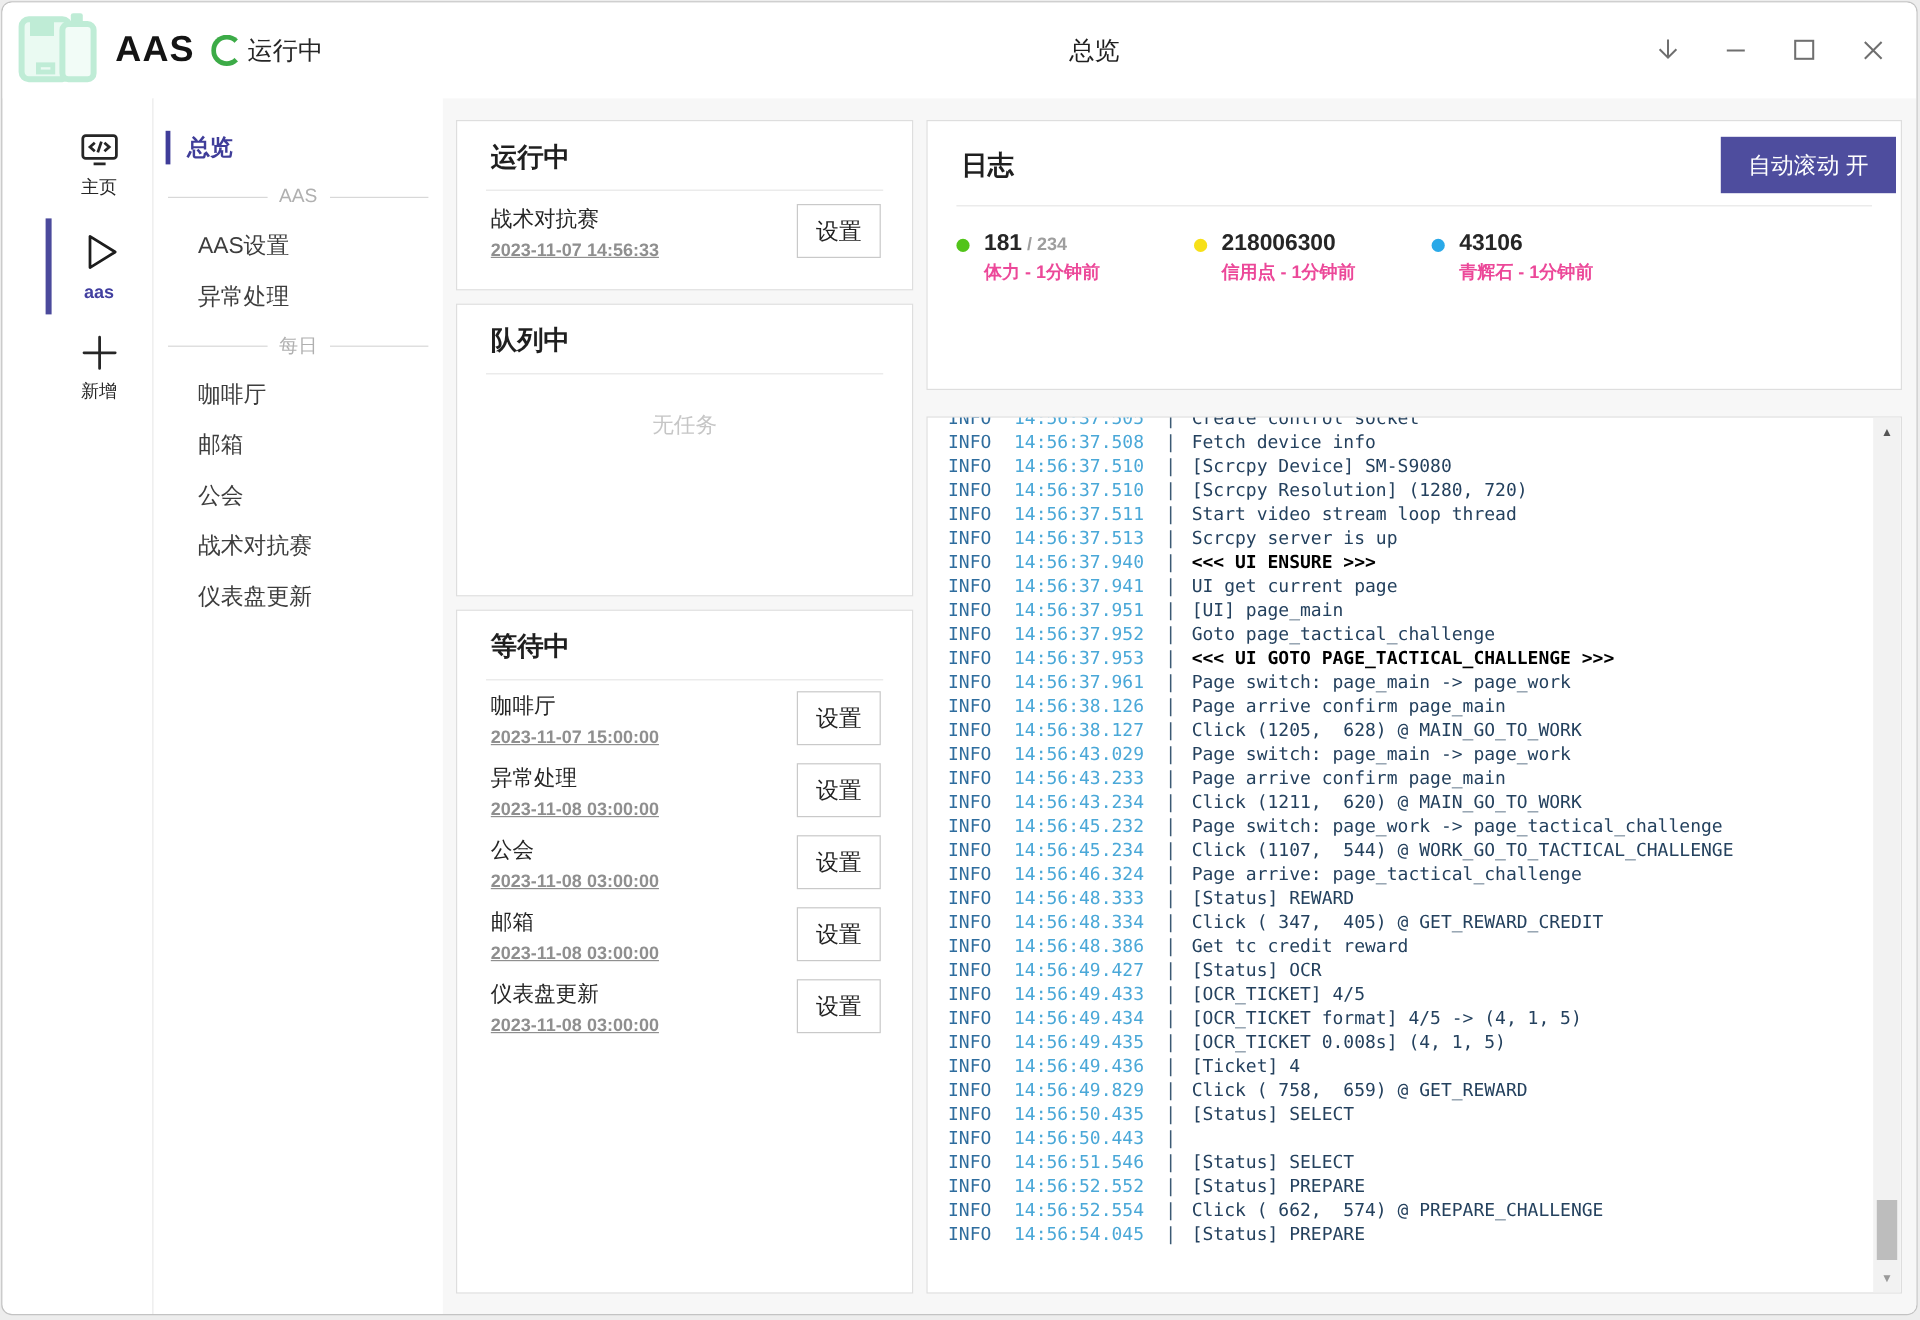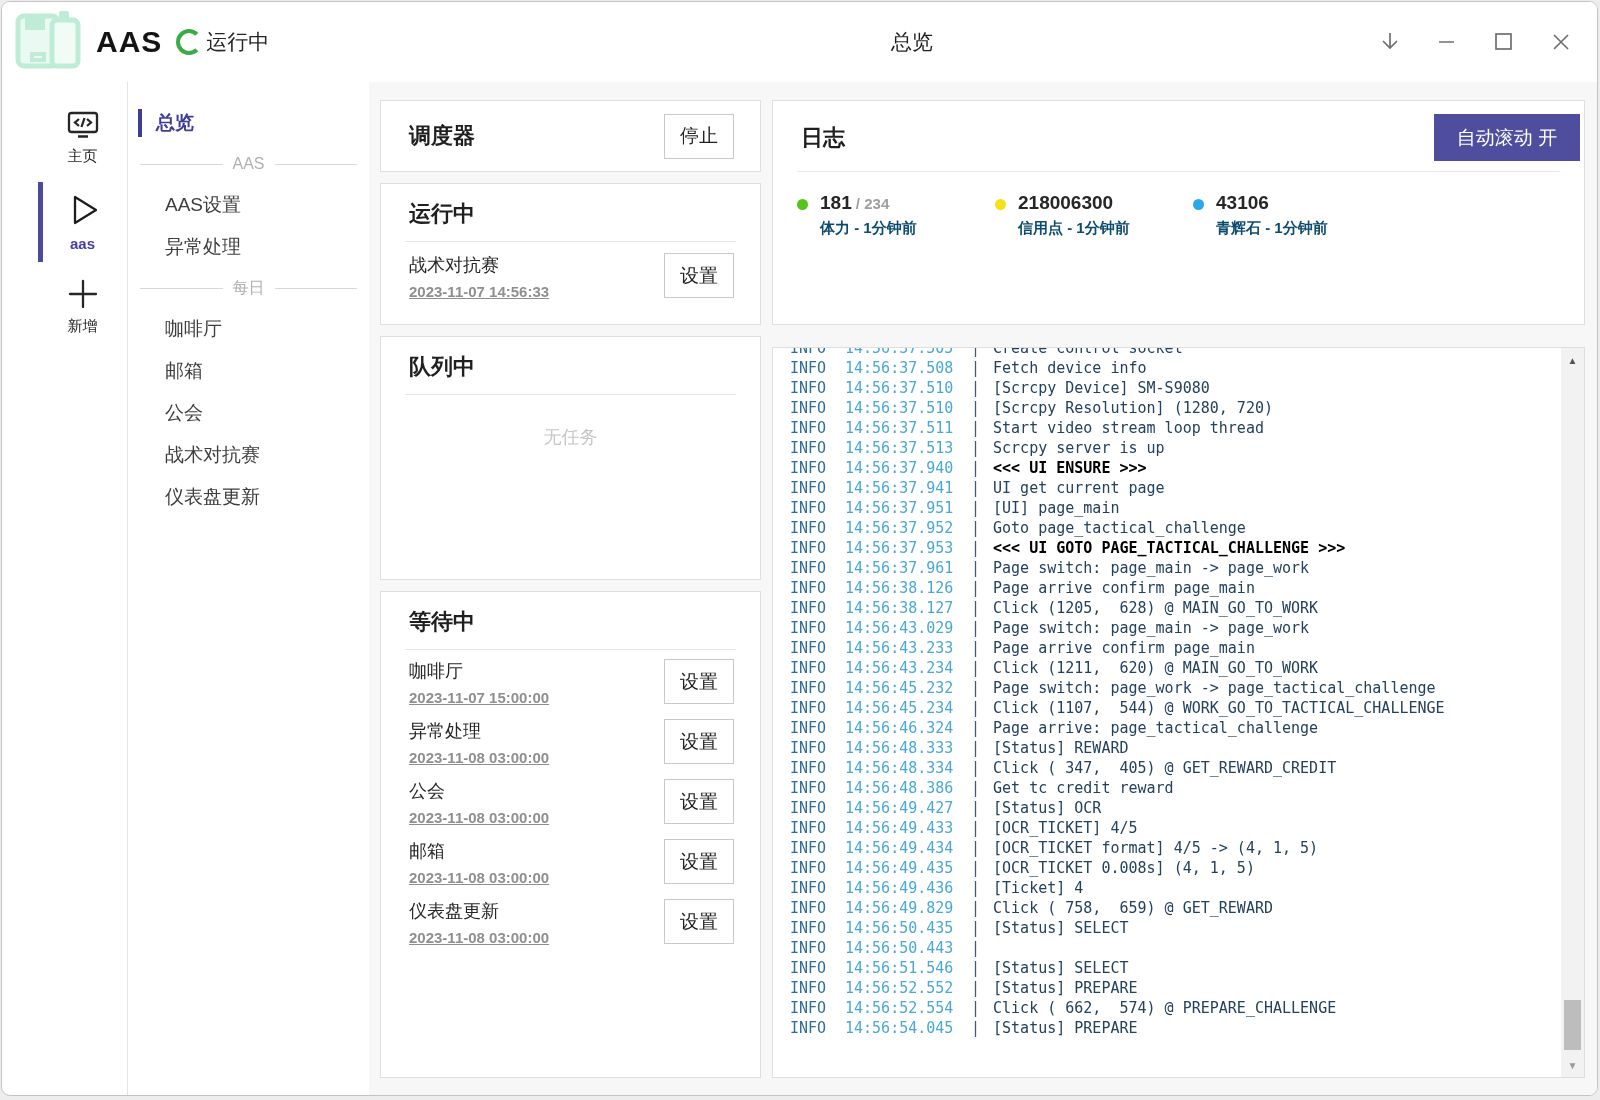--- a/index.html
+++ b/index.html
@@ -73,21 +73,21 @@
 
   
   .card-log { height:225px; }
   .card-log .card-head { padding:13px 4px 10px 28px; }
   .stats { display:flex; padding:18px 0 0 24px; }
   .stat { width:198px; display:flex; gap:12px; }
   .stat-dot { width:11px; height:11px; border-radius:50%; margin-top:9px; flex:none; }
   .dot-green { background:#52c41a; } .dot-yellow { background:#f7e018; } .dot-blue { background:#2aa9e8; }
   .stat-value { font-size:19px; font-weight:bold; color:#262626; line-height:26px;margin-top:32px; }
   .stat-total { font-size:15px; font-weight:600; color:#9e9e9e; }
-  .stat-label { font-size:15px; font-weight:600; color:#0c4a6e; line-height:24px; }
+  .stat-label { font-size:15px; font-weight:600; color:#ec4899; line-height:24px; }
 
   
   .log-box { flex:1; position:relative; overflow:hidden; }
   .log-lines { position:absolute; top:-10px; left:0; right:24px;
     font-family:"DejaVu Sans Mono","Liberation Mono",monospace; font-size:15px; }
   .log-line { display:flex; white-space:pre; line-height:20px;align-items:flex-end; }
   .log-line .lvl { width:72px; padding-left:17px; color:#2f6d9e; flex:none; }
   .log-line .time { width:112px; color:#4aa8d8; flex:none; }
   .log-line .pipe { padding:0 13px 0 14px; color:#3c5a74; flex:none; }
   .log-line .msg { color:#24415e; }
@@ -202,24 +202,20 @@
         </div>
         <div class="side-item">
           <span>仪表盘更新</span>
         </div>
       </div>
 
     <div class="main">
 
       <div class="col-left">
 
-        <div class="card card-scheduler">
-          <span class="card-title">调度器</span>
-          <button class="btn">停止</button>
-        </div>
 
         <div class="card card-running">
           <div class="card-head">
             <span class="card-title">运行中</span>
           </div>
           <div class="card-rule"></div>
           <div class="task-row">
             <div>
               <div class="task-name">战术对抗赛</div>
               <div class="task-time">2023-11-07 14:56:33</div>

